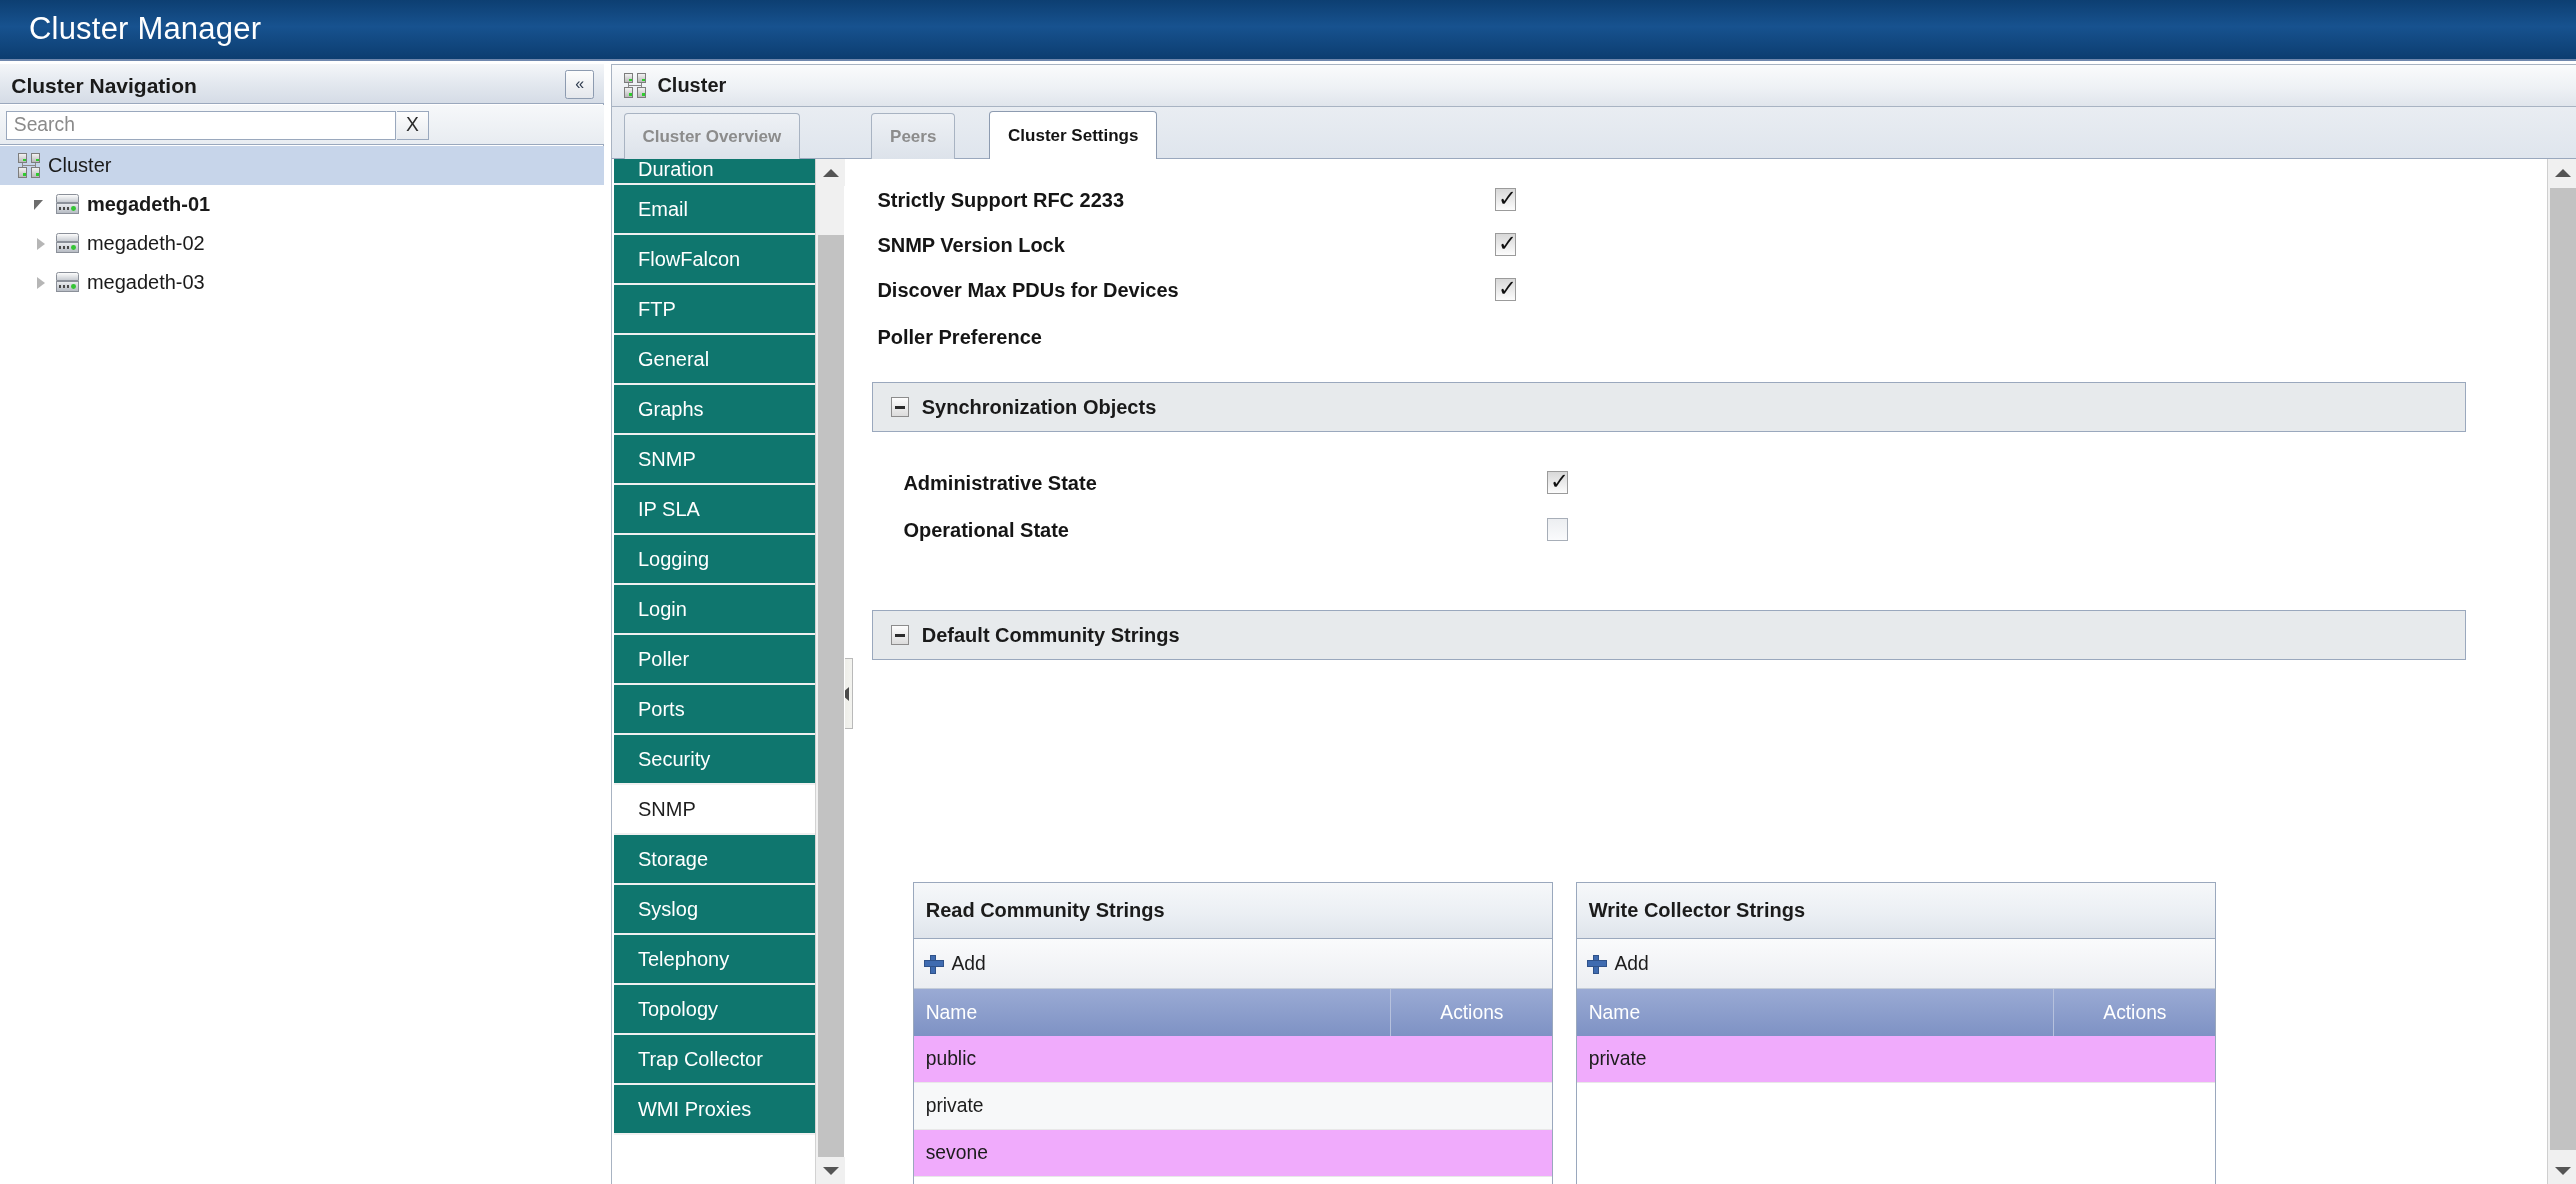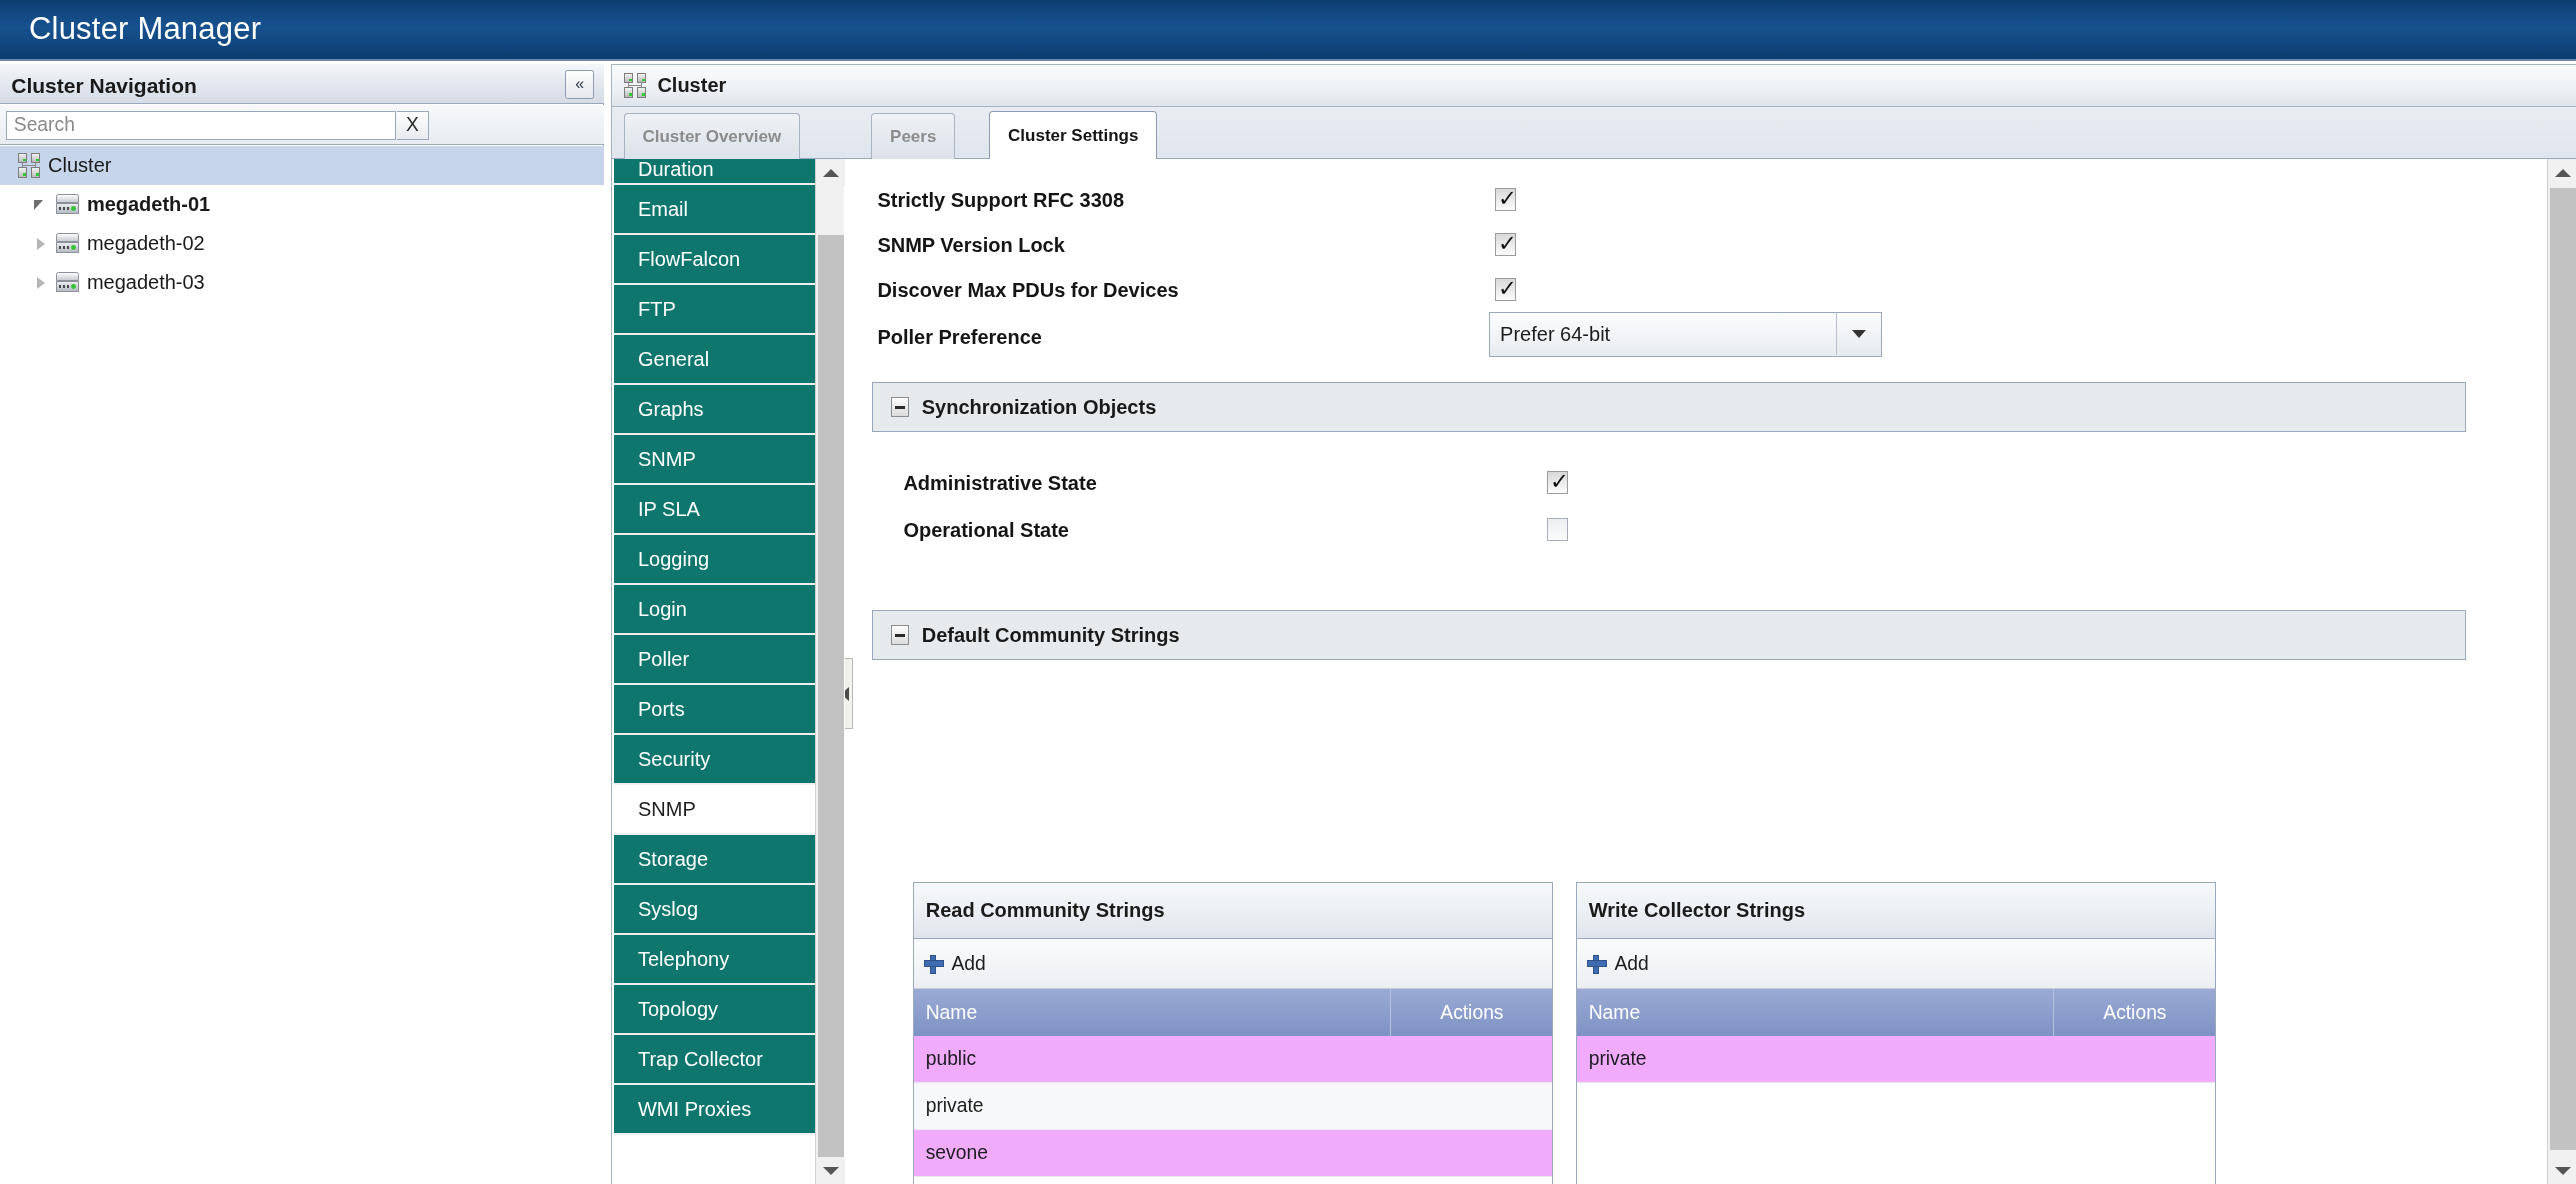--- a/index.html
+++ b/index.html
@@ -438,42 +438,36 @@
         </div>
     </div>
 
     <div id="form-area">
 
       <div id="pane-handle">
           <span class="caret-left"></span>
         </div>
 
       <div class="field-row" style="top:26px;">
-        <span class="field-label">Strictly Support RFC 3308</span>
+        <span class="field-label">Strictly Support RFC 2233</span>
       </div>
       <span class="cbx checked" style="left:650px; top:29px;"></span>
 
       <div class="field-row" style="top:71px;">
         <span class="field-label">SNMP Version Lock</span>
       </div>
       <span class="cbx checked" style="left:650px; top:74px;"></span>
 
       <div class="field-row" style="top:116px;">
         <span class="field-label">Discover Max PDUs for Devices</span>
       </div>
       <span class="cbx checked" style="left:650px; top:119px;"></span>
 
       <div class="field-row" style="top:163px;">
         <span class="field-label">Poller Preference</span>
-      </div>
-      <div class="select-box" style="left:644px; top:153px;">
-        <span class="sel-value">Prefer 64-bit</span>
-        <span class="sel-arrow">
-            <span class="caret-dn-sm"></span>
-          </span>
       </div>
 
       <div class="section-bar" style="top:223px;">
         <span class="section-toggle"></span>
         <span class="section-title">Synchronization Objects</span>
       </div>
 
       <div class="field-row" style="left:58px; top:309px;">
         <span class="field-label">Administrative State</span>
       </div>

